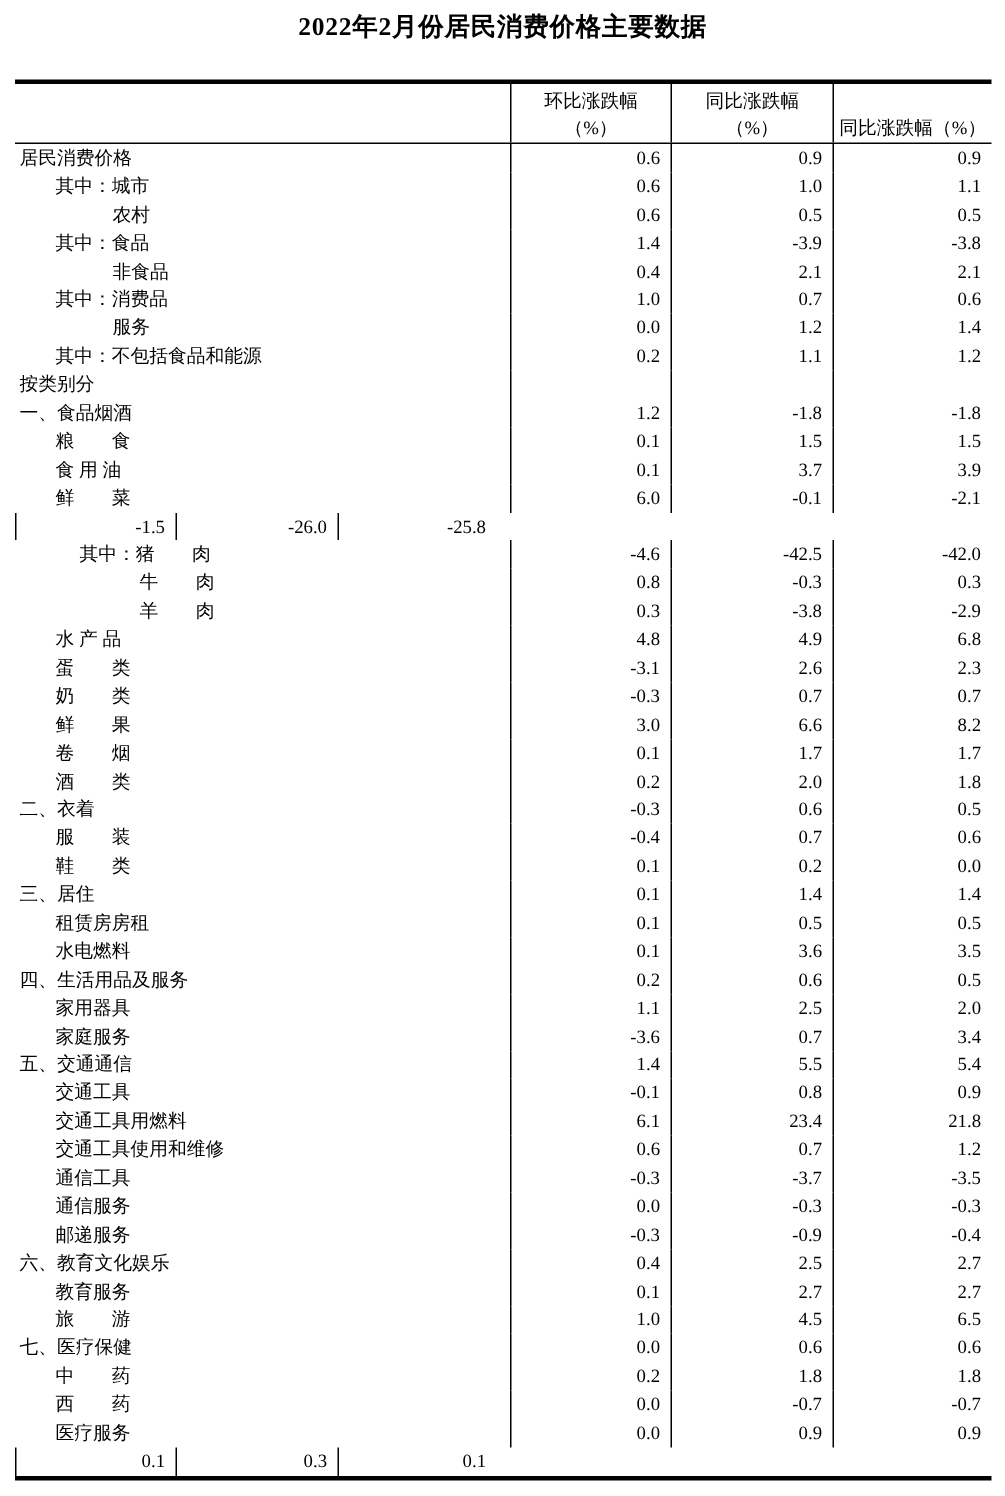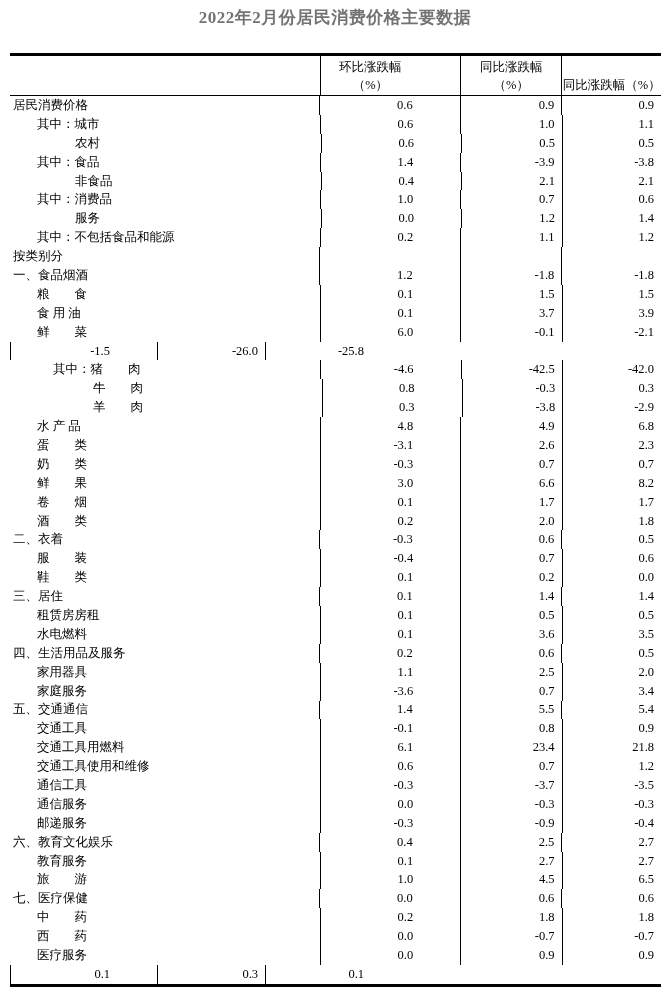--- a/index.html
+++ b/index.html
@@ -11,21 +11,21 @@
     overflow: hidden;
     position: relative;
   }
   .page-title {
     position: absolute;
     top: 6px; left: 0;
     width: 670px;
     text-align: center;
     font-size: 17px;
     font-weight: bold;
-    color: #737373;
+    color: #000000;
     letter-spacing: 0.5px;
   }
   .cpi-table {
     position: absolute;
     top: 53px; left: 10px;
     width: 651px;
     border-top: 3px solid #000;
     border-bottom: 3px solid #000;
     font-size: 12.5px;
   }
@@ -39,21 +39,21 @@
     height: 18.9px;
   }
   .cell {
     overflow: hidden;
     white-space: nowrap;
   }
   .c-label { width: 330px; display: flex; align-items: center; }
   .c-val   { width: 107px; border-left: 1px solid #000;
              display: flex; align-items: center; justify-content: flex-end;
              padding-right: 7px; }
-  .c-val.c3 { width: 108px; margin-left: 40px; }
+  .c-val.c3 { width: 108px; }
   .c-val.c4 { width: 106px; gap: 40px; }
   .hcell {
     text-align: center;
     flex-direction: column;
     line-height: 1.5;
     padding-right: 0;
   }
   .ind0 { padding-left: 3px; }
   .ind1 { padding-left: 27px; }
   .ind2 { padding-left: 65px; }

